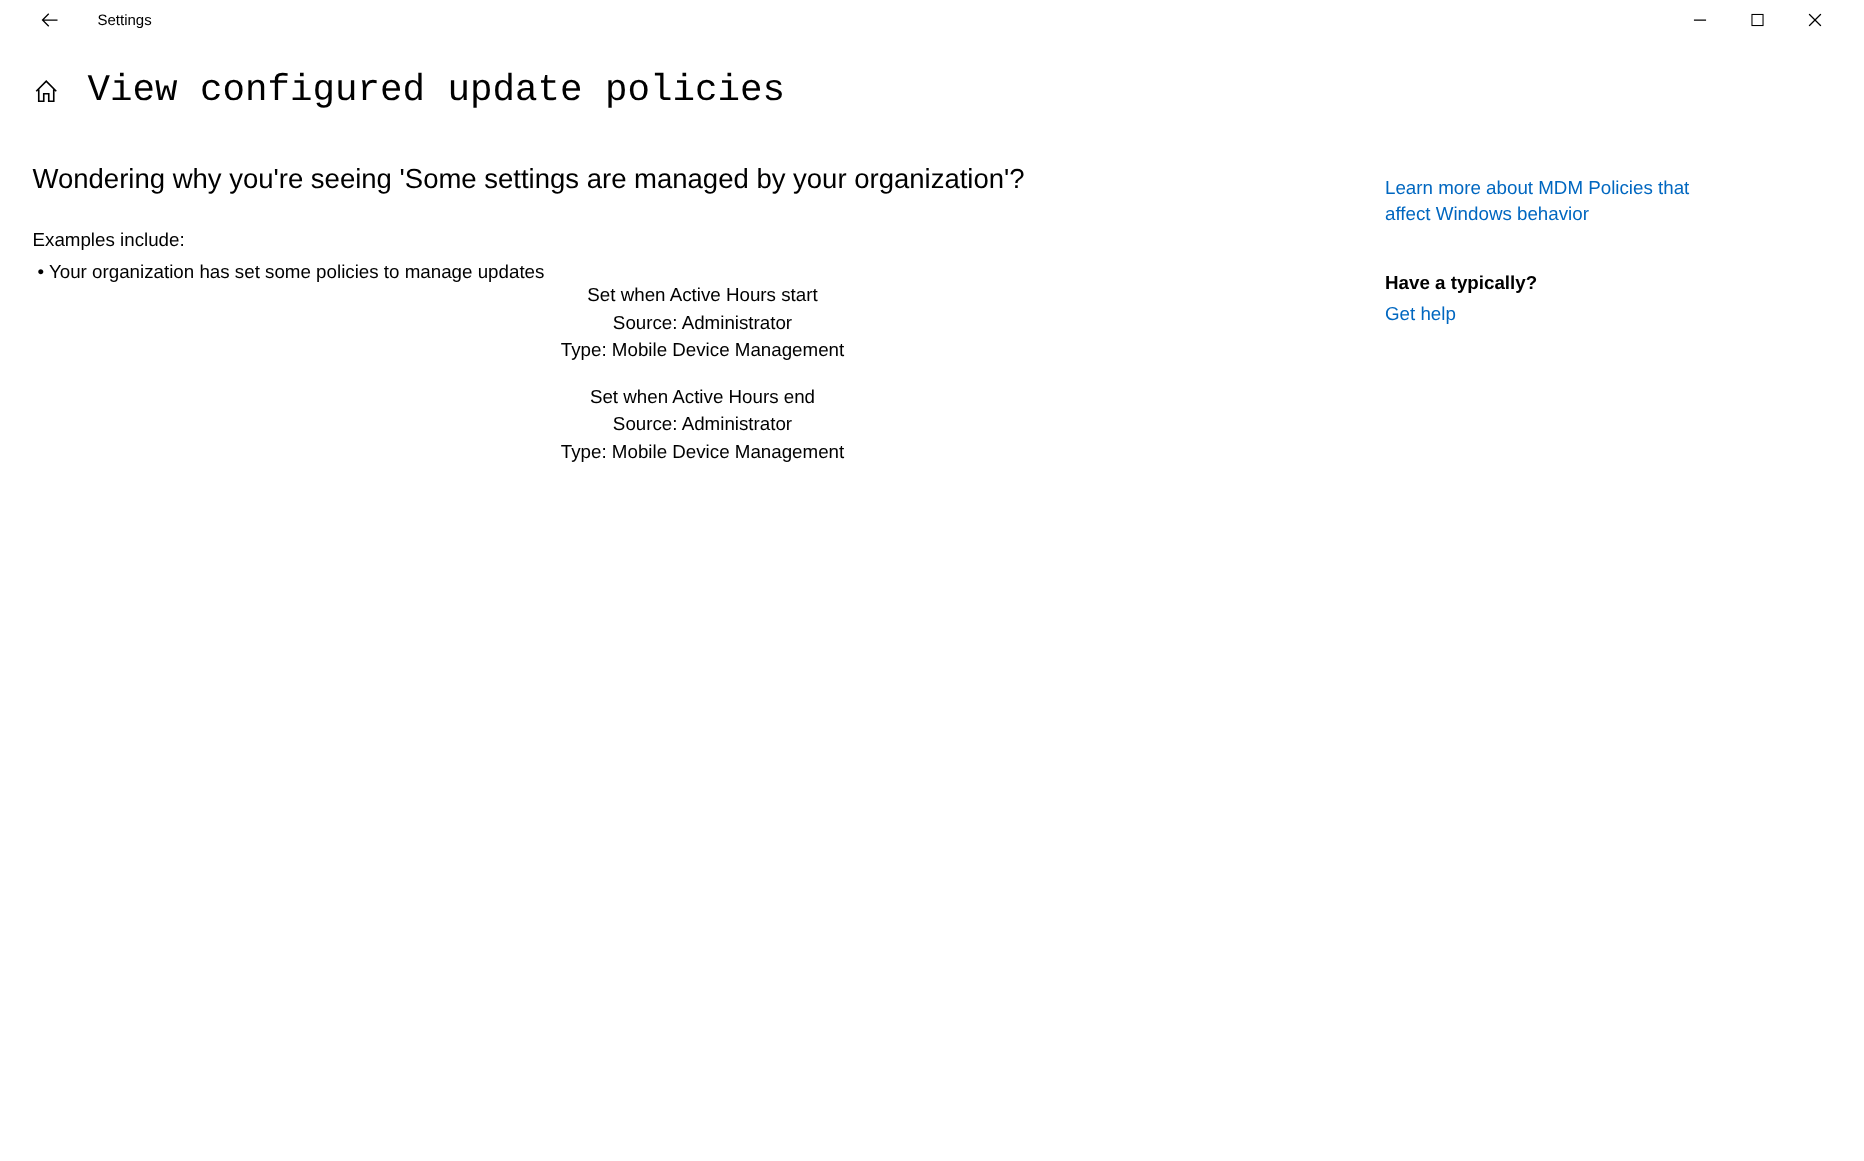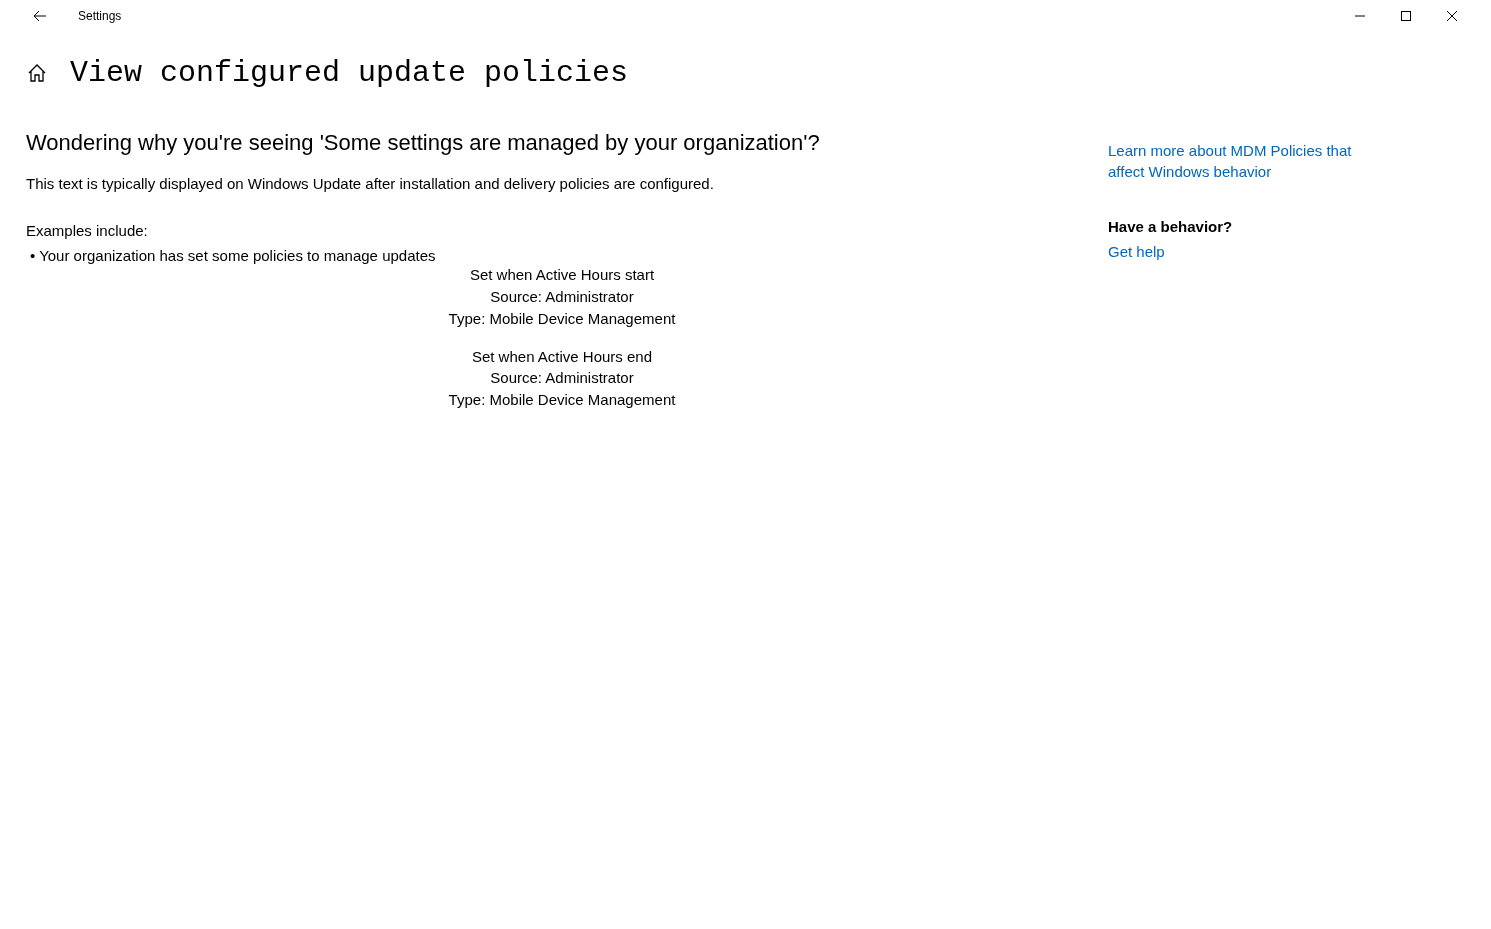--- a/index.html
+++ b/index.html
@@ -193,36 +193,35 @@
     <svg viewBox="0 0 22 22" fill="none" stroke="#000" stroke-width="1.3">
       <path d="M3 11 L11 3 L19 11 M5 9.5 L5 19 L9 19 L9 13 L13 13 L13 19 L17 19 L17 9.5"></path>
     </svg>
   </div>
   <h1 class="page-title">View configured update policies</h1>
 </div>
 
 <div class="content-wrapper">
   <div class="main-content">
     <h2 class="section-heading">Wondering why you're seeing 'Some settings are managed by your organization'?</h2>
-    <p class="body-text">This text is typically displayed on Windows Update after installation and delivery policies are configured.</p>
     <p class="examples-label">Examples include:</p>
     <p class="example-item">• Your organization has set some policies to manage updates</p>
 
 
     <div class="policy-block">
       <div class="policy-line">Set when Active Hours start</div>
       <div class="policy-line">Source: Administrator</div>
       <div class="policy-line">Type: Mobile Device Management</div>
     </div>
 
     <div class="policy-block">
       <div class="policy-line">Set when Active Hours end</div>
       <div class="policy-line">Source: Administrator</div>
       <div class="policy-line">Type: Mobile Device Management</div>
     </div>
   </div>
 
   <div class="sidebar">
     <a class="link">Learn more about MDM Policies that affect Windows behavior</a>
-    <div class="question-heading">Have a behavior?</div>
+    <div class="question-heading">Have a typically?</div>
     <a class="help-link">Get help</a>
   </div>
 </div>
 
 </body></html>

